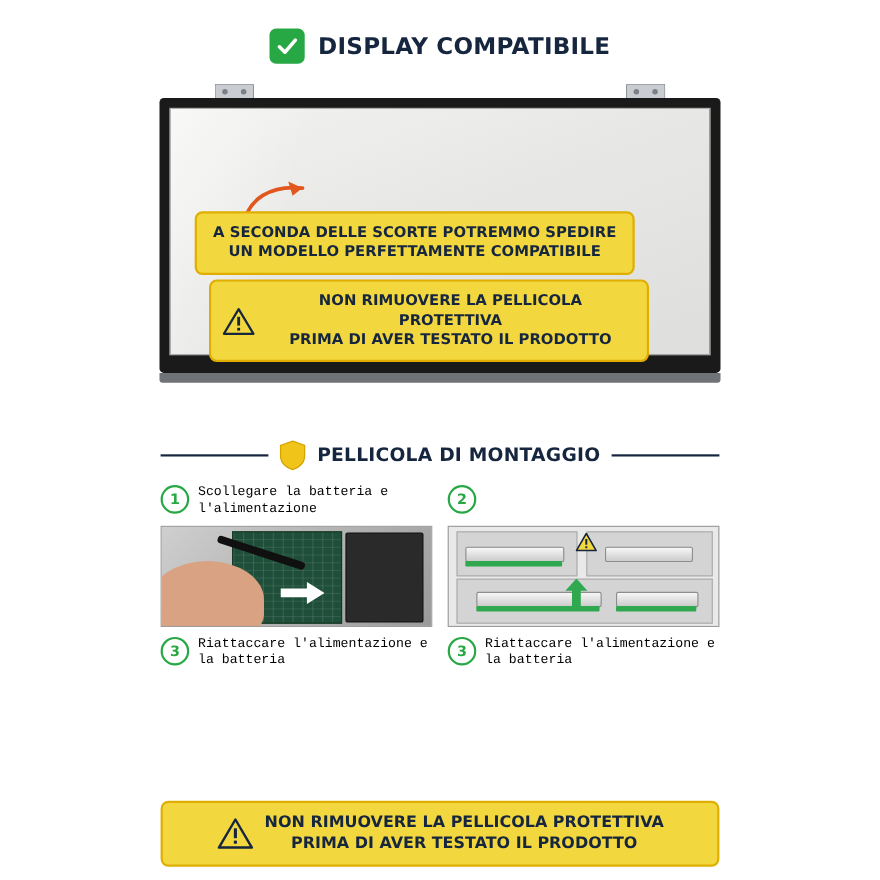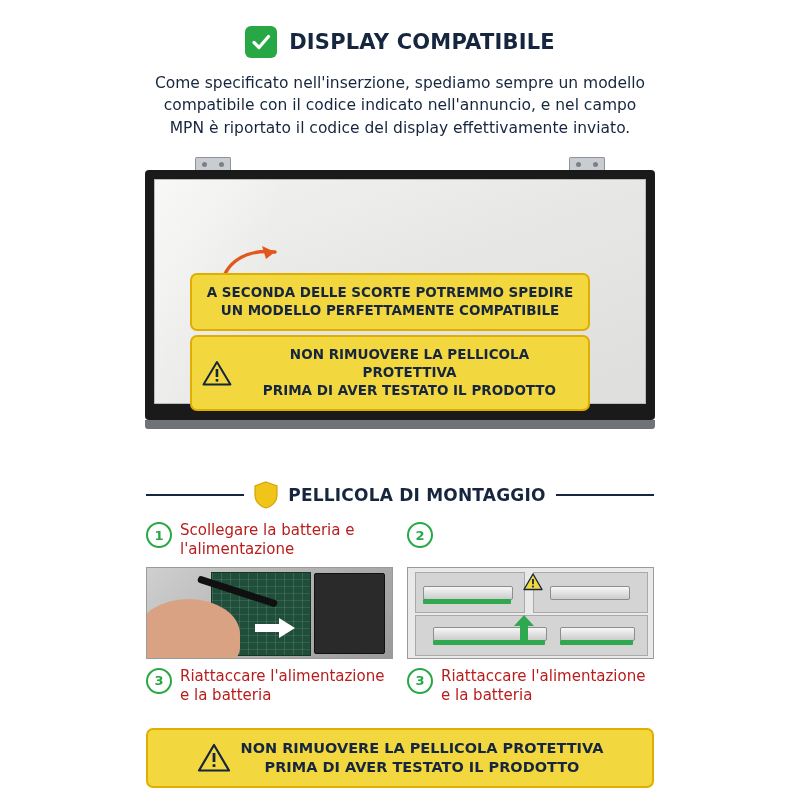--- a/index.html
+++ b/index.html
@@ -170,21 +170,21 @@
     border-radius: 7px;
     text-align: center;
     color: #16263e;
     font-weight: bold;
     font-size: 13.5px;
     line-height: 1.32;
     padding: 9px 10px;
     box-sizing: border-box;
   }
   .yellow-box.one {
-    left: 53px;
+    left: 40px;
     top: 116px;
     width: 400px;
   }
   .yellow-box.two {
     left: 53px;
     top: 178px;
     width: 400px;
     display: flex;
     align-items: center;
     justify-content: center;
@@ -236,23 +236,24 @@
     color: #27a844;
     font-weight: bold;
     font-size: 13px;
     display: flex;
     align-items: center;
     justify-content: center;
     flex: none;
     margin-top: 1px;
   }
   .step-text {
-    font-size: 15px;
+    font-size: 12px;
     line-height: 1.25;
-    color: #b91c1c;
+    color: #000000;
+    font-family: Liberation Mono, monospace;
   }
   .photo {
     height: 92px;
     border: 1px solid #9b9b9b;
     box-sizing: border-box;
     position: relative;
     overflow: hidden;
   }
 
   
@@ -383,21 +384,20 @@
 
     <div class="header-row">
       <div class="check-box">
         <svg width="22" height="22" viewBox="0 0 22 22" aria-hidden="true">
           <path d="M4 11.5 L9 16.5 L18.5 5.5" fill="none" stroke="#ffffff" stroke-width="3.2" stroke-linecap="round" stroke-linejoin="round"></path>
         </svg>
       </div>
       <div class="header-title">DISPLAY COMPATIBILE</div>
     </div>
 
-    <div class="intro">Come specificato nell'inserzione, spediamo sempre un modello compatibile con il codice indicato nell'annuncio, e nel campo MPN è riportato il codice del display effettivamente inviato.</div>
 
     <div class="screen-wrap">
       <div class="tab l"></div>
       <div class="tab r"></div>
 
       <div class="bezel">
         <div class="glass"></div>
         <div class="strip"></div>
       </div>
       <div class="lower-shadow"></div>

